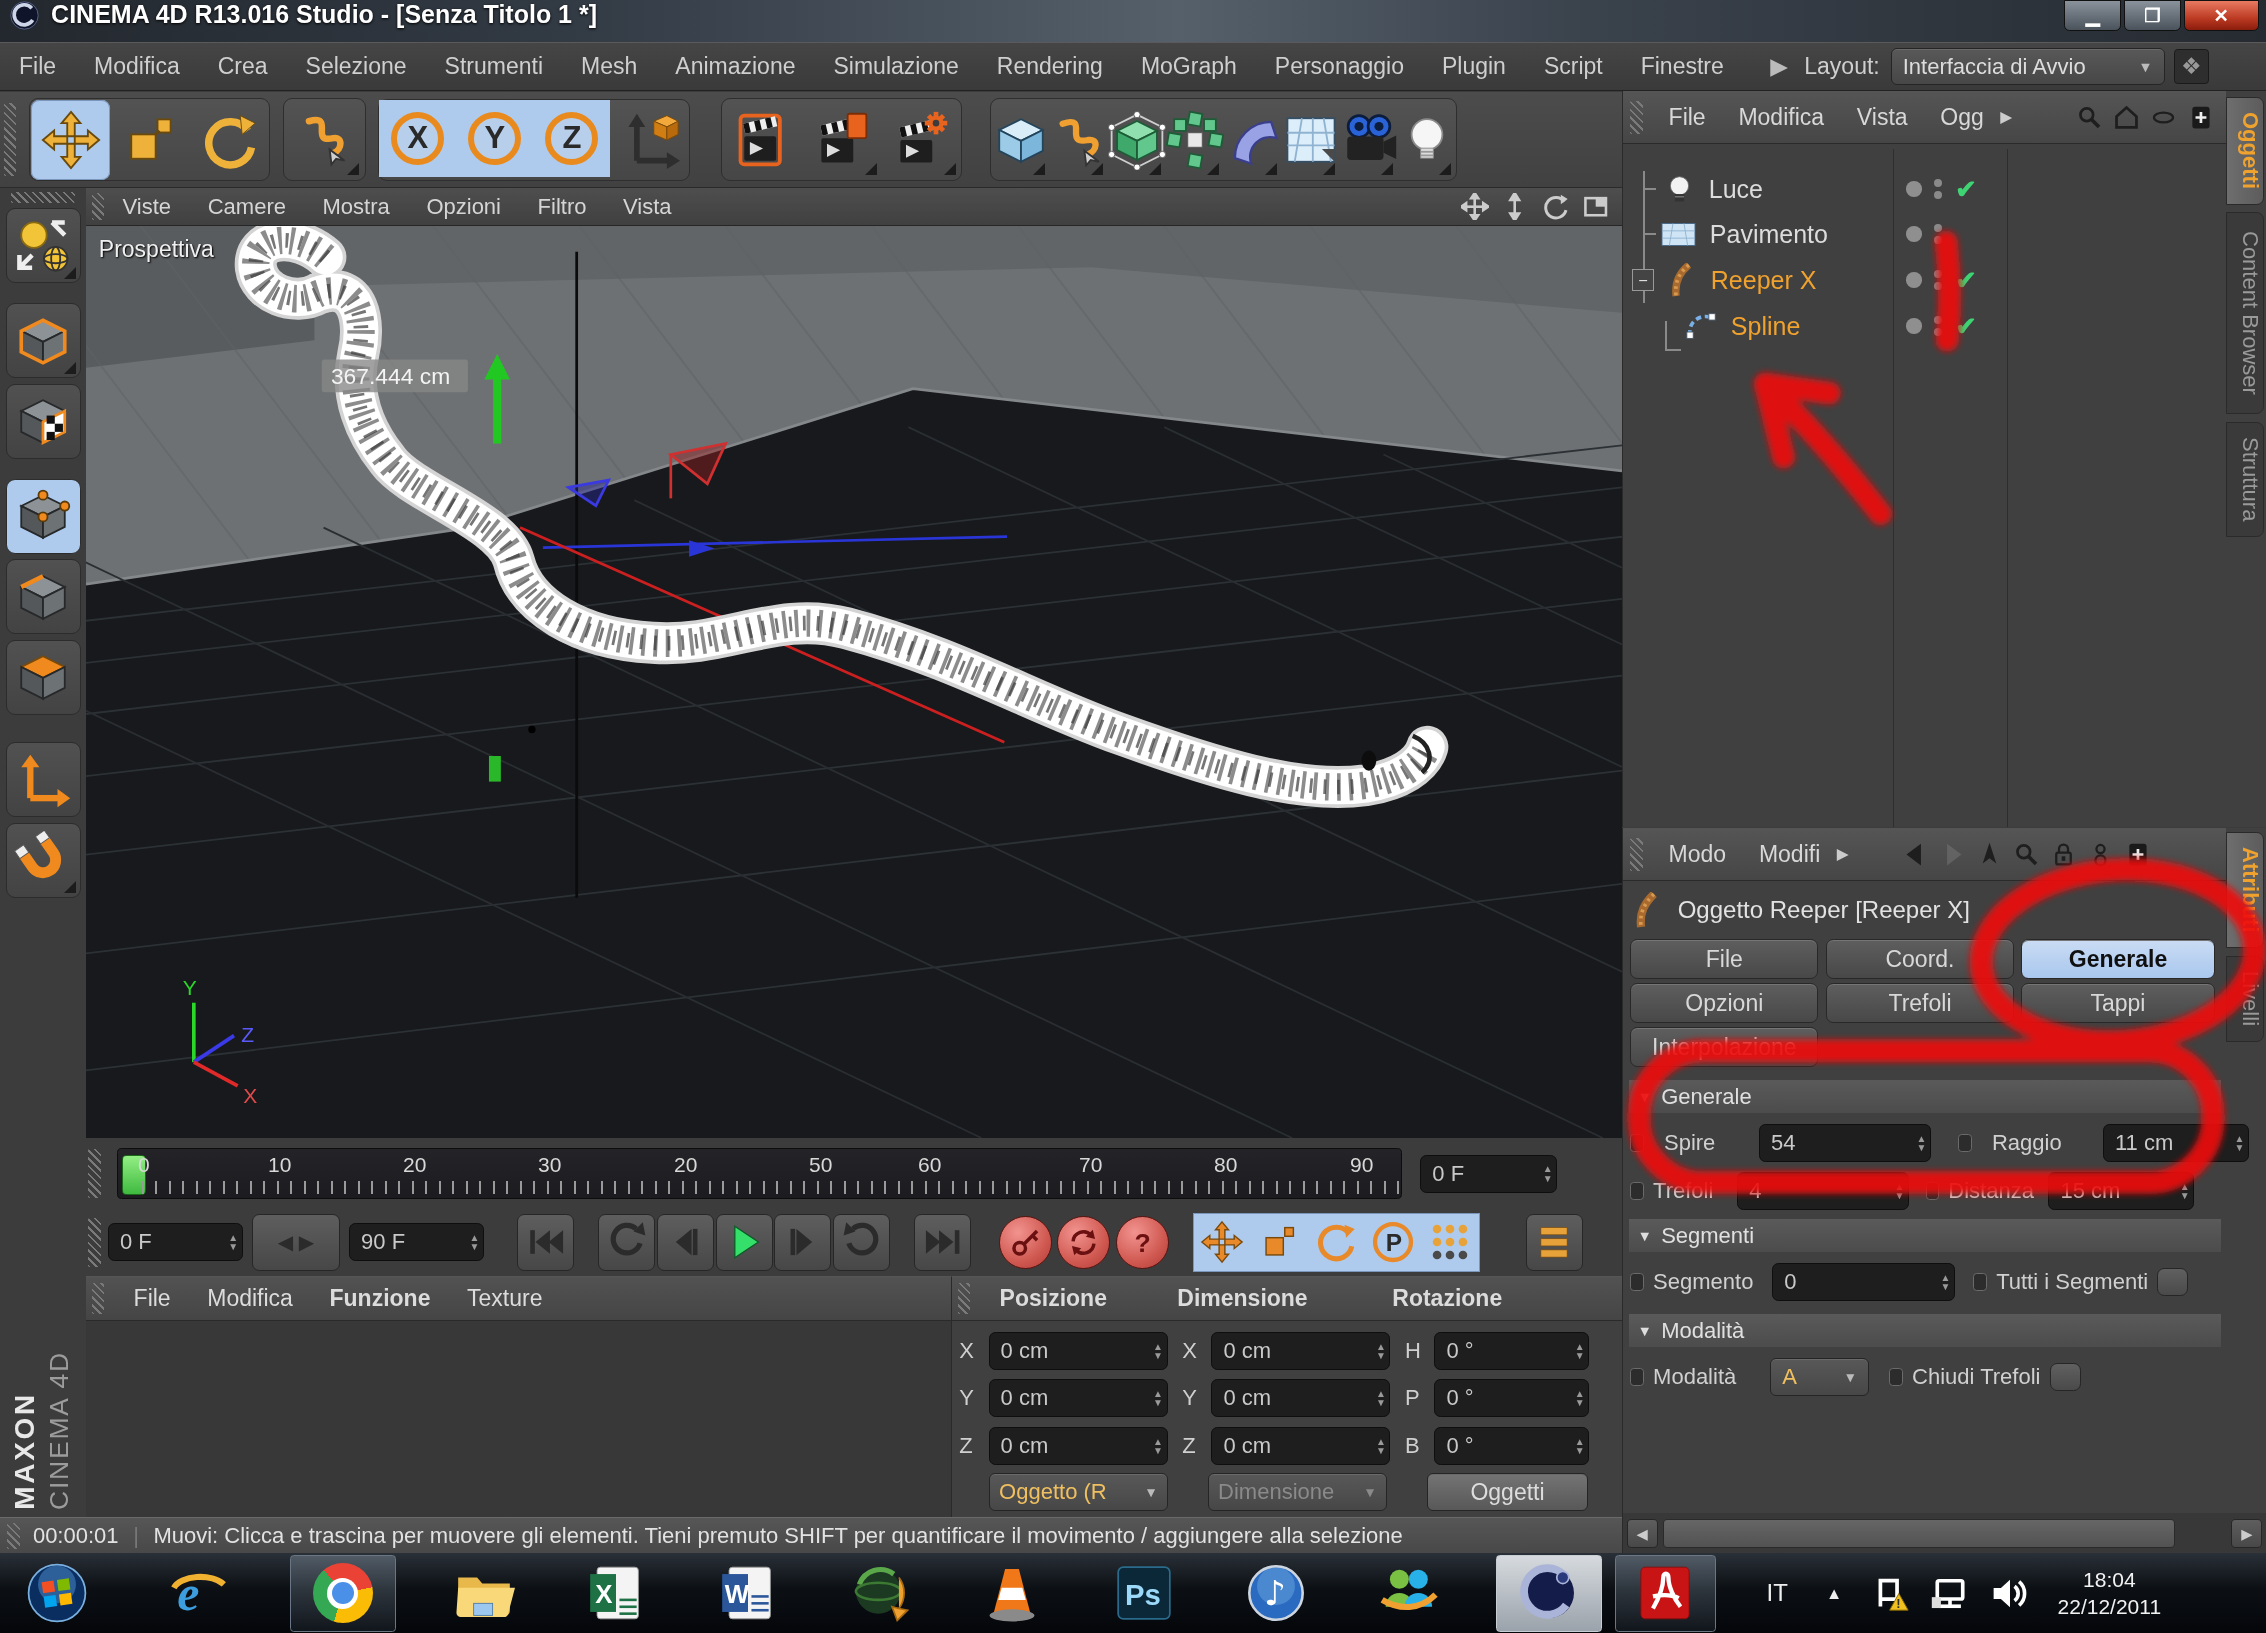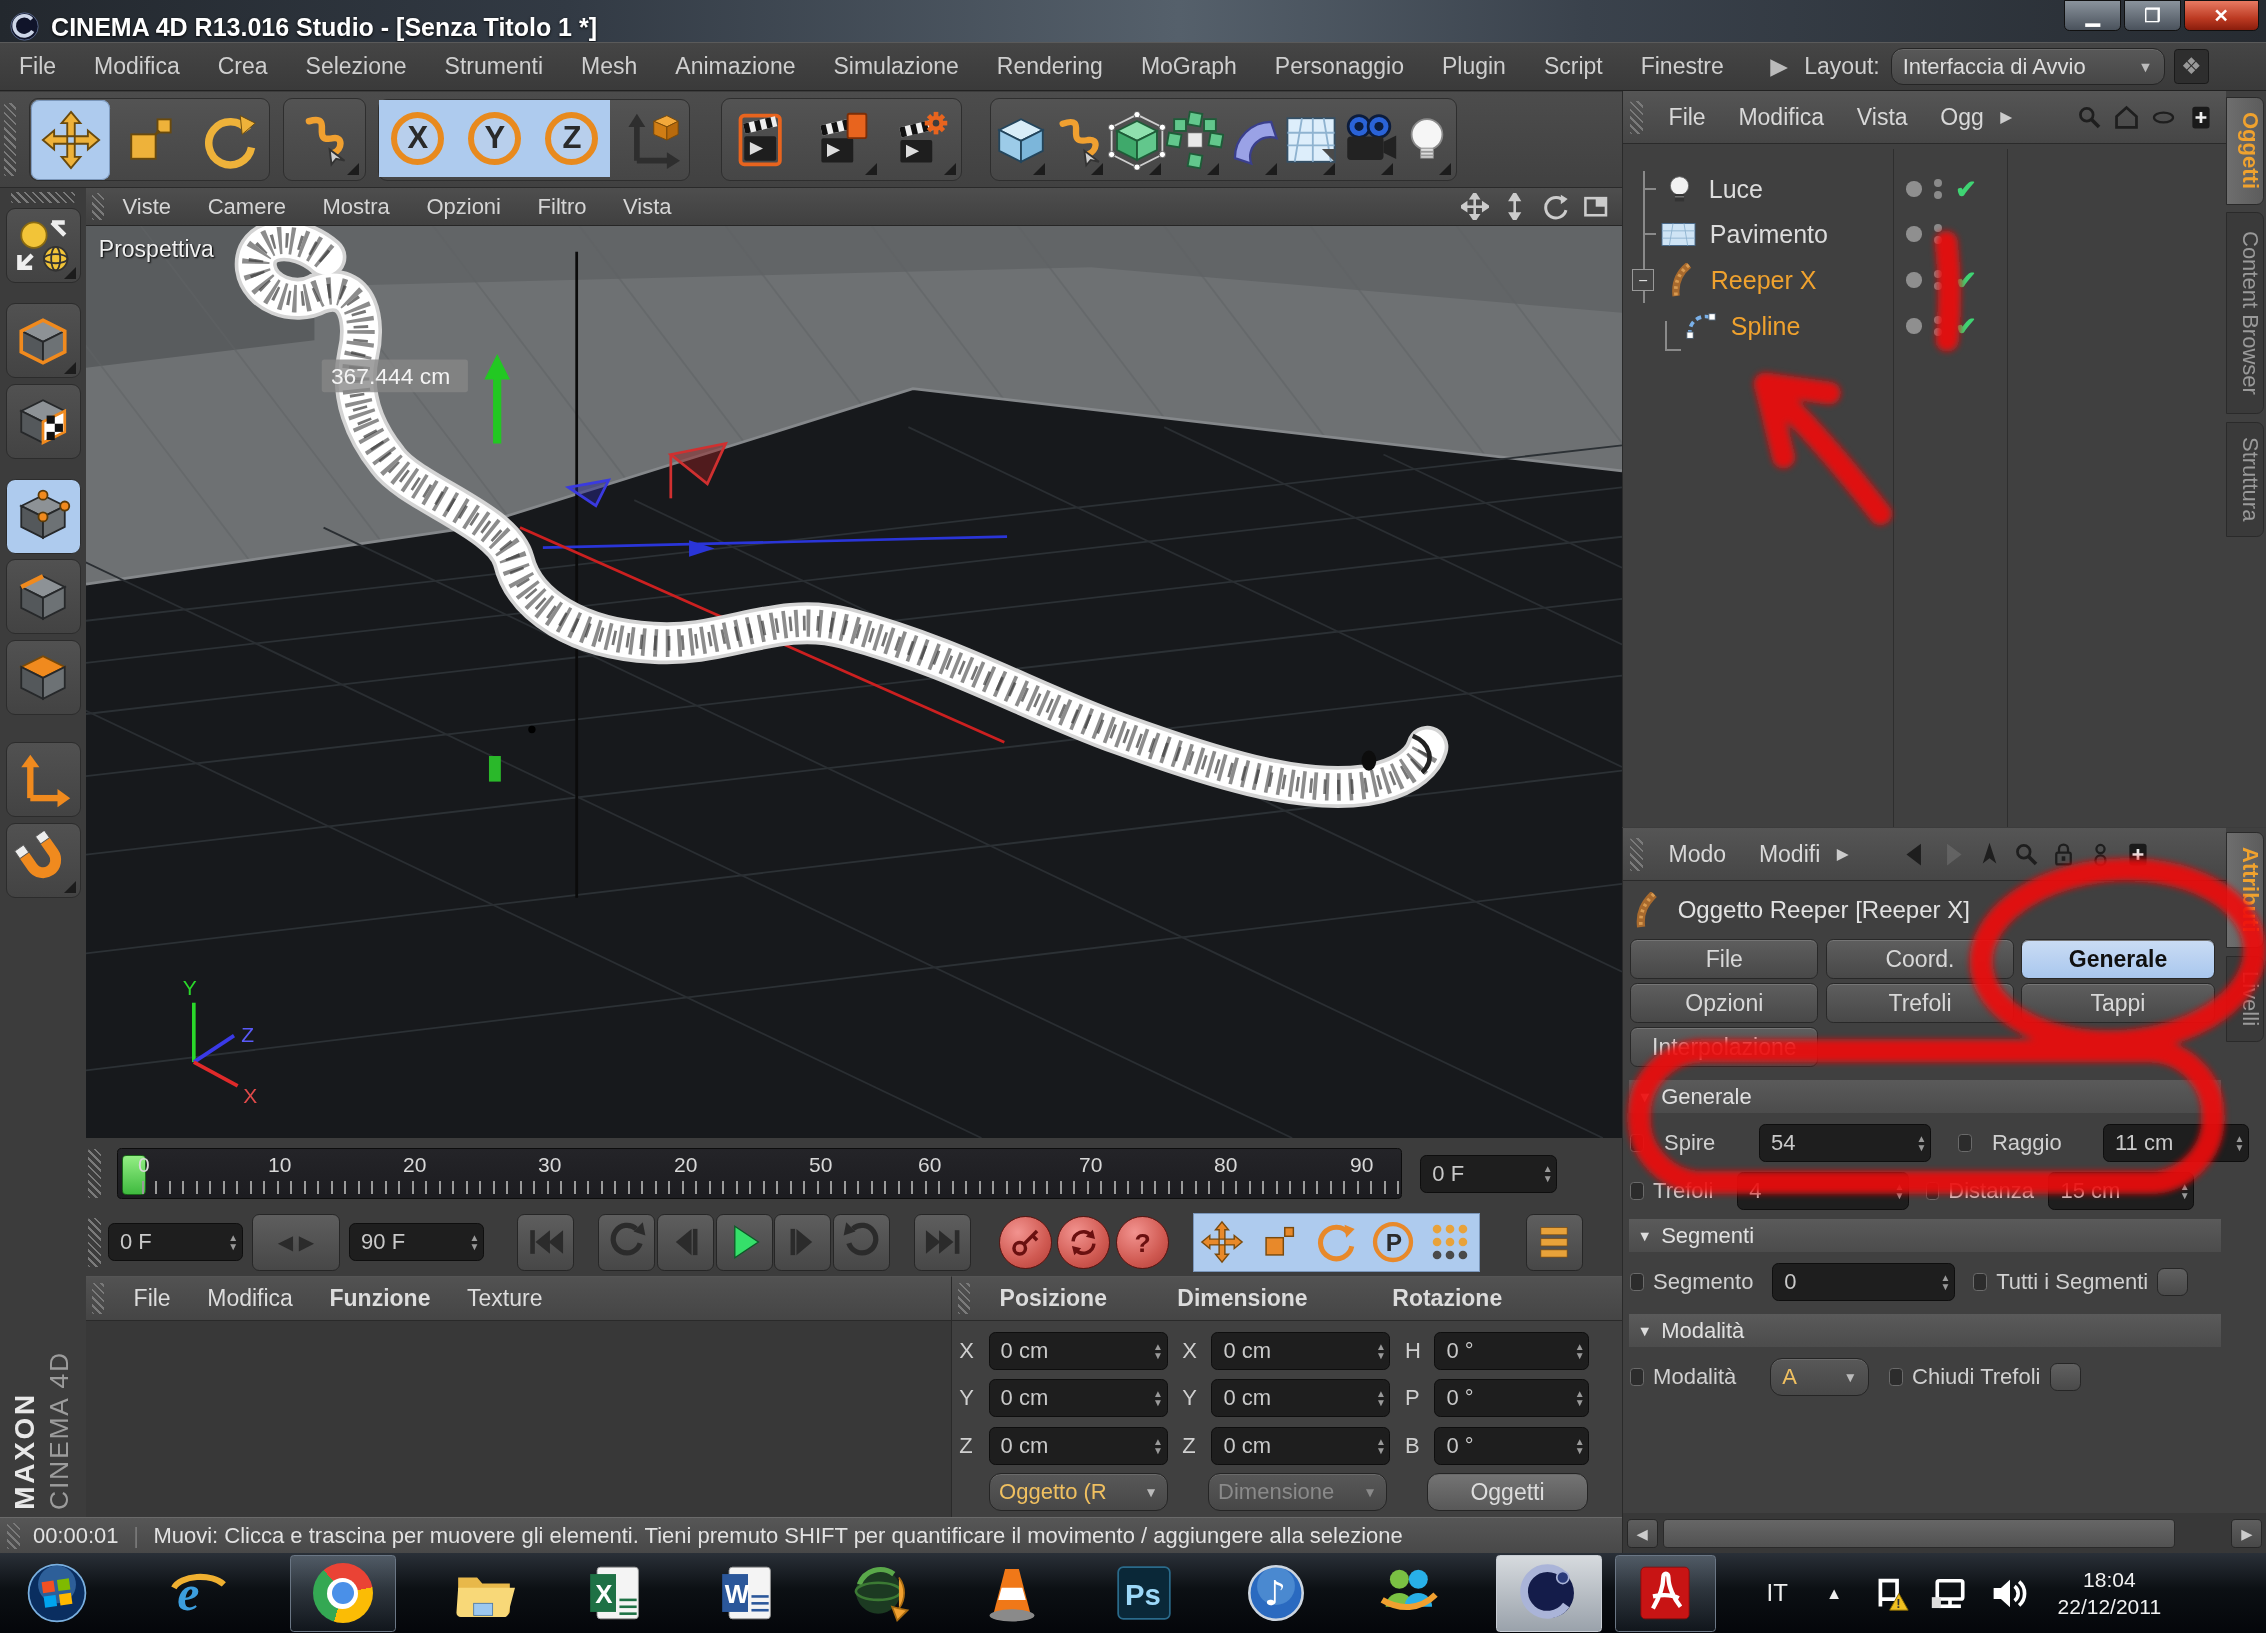--- a/index.html
+++ b/index.html
@@ -1,26 +1,26 @@
 <!DOCTYPE html>
 <html style="font-size:14.6px"><head>
 <meta charset="utf-8">
 <style>
 *{margin:0;padding:0;box-sizing:border-box}
 html,body{background:#222}
 #app{position:relative;width:2266px;height:1634px;overflow:hidden;font-family:"Liberation Sans",sans-serif;background:#3c3c3c;color:#c8c8c8}
 .abs{position:absolute}
 .row{display:flex;align-items:center}
 
-#titlebar{left:0;top:0;width:2266px;height:42px;background:linear-gradient(90deg,#23282e,#323a44 25%,#55606b 52%,#3a424c 70%,#262b31);display:flex;align-items:flex-end;padding-left:9.1px}
+#titlebar{left:0;top:0;width:2266px;height:42px;background:linear-gradient(90deg,#23282e,#323a44 25%,#55606b 52%,#3a424c 70%,#262b31);display:flex;align-items:flex-start;padding-left:9.1px}
 #titlebar .t{font-size:25px;color:#fff;font-weight:bold;text-shadow:0 0.9px 2.7px #000;margin-left:11px}
 .winbtn{height:31px;border-radius:0 0 5.5px 5.5px;border:0.9px solid #111;display:flex;align-items:center;justify-content:center;color:#fff;font-size:18.3px;font-weight:bold}
 #menubar{left:0;top:42px;width:2266px;height:49px;background:linear-gradient(#454545,#3a3a3a);border-top:0.9px solid #5a5a5a;border-bottom:0.9px solid #222;display:flex;align-items:center;font-size:23px;color:#cfcfcf}
 #menubar .mi{padding:0 19px;white-space:nowrap}
-.ddbox{background:linear-gradient(#585858,#474747);border:0.9px solid #252525;border-radius:12px;box-shadow:inset 0 0.9px 0 #6a6a6a;display:flex;align-items:center;color:#ddd}
+.ddbox{background:linear-gradient(#585858,#474747);border:0.9px solid #252525;border-radius:6px;box-shadow:inset 0 0.9px 0 #6a6a6a;display:flex;align-items:center;color:#ddd}
 
 #toolbar{left:0;top:92px;width:1622px;height:96px;background:linear-gradient(#4c4c4c,#414141);border-bottom:0.9px solid #2a2a2a;display:flex;align-items:center}
 .tb{width:79px;height:80px;border-radius:8.2px;display:flex;align-items:center;justify-content:center;position:relative}
 .tb svg{width:60px;height:60px}
 .tb.sel{background:#aecbee;box-shadow:inset 0 0 0 0.9px #7a96ba}
 .tb.sub:after{content:"";position:absolute;right:4.6px;bottom:4.6px;border-left:12.8px solid transparent;border-bottom:12.8px solid #1c1c1c}
 .tgrp{display:flex;background:linear-gradient(#535353,#464646);border:0.9px solid #2e2e2e;border-radius:9.1px;margin-left:12.8px;padding:0.9px}
 .axl{width:77px;height:77px;background:#aecbee;display:flex;align-items:center;justify-content:center}
 .axl .ring{width:53px;height:53px;border:6.4px solid #e88a1e;border-radius:50%;background:#b8cfec;display:flex;align-items:center;justify-content:center;font-size:31px;font-weight:bold;color:#2a2a2a}
 

